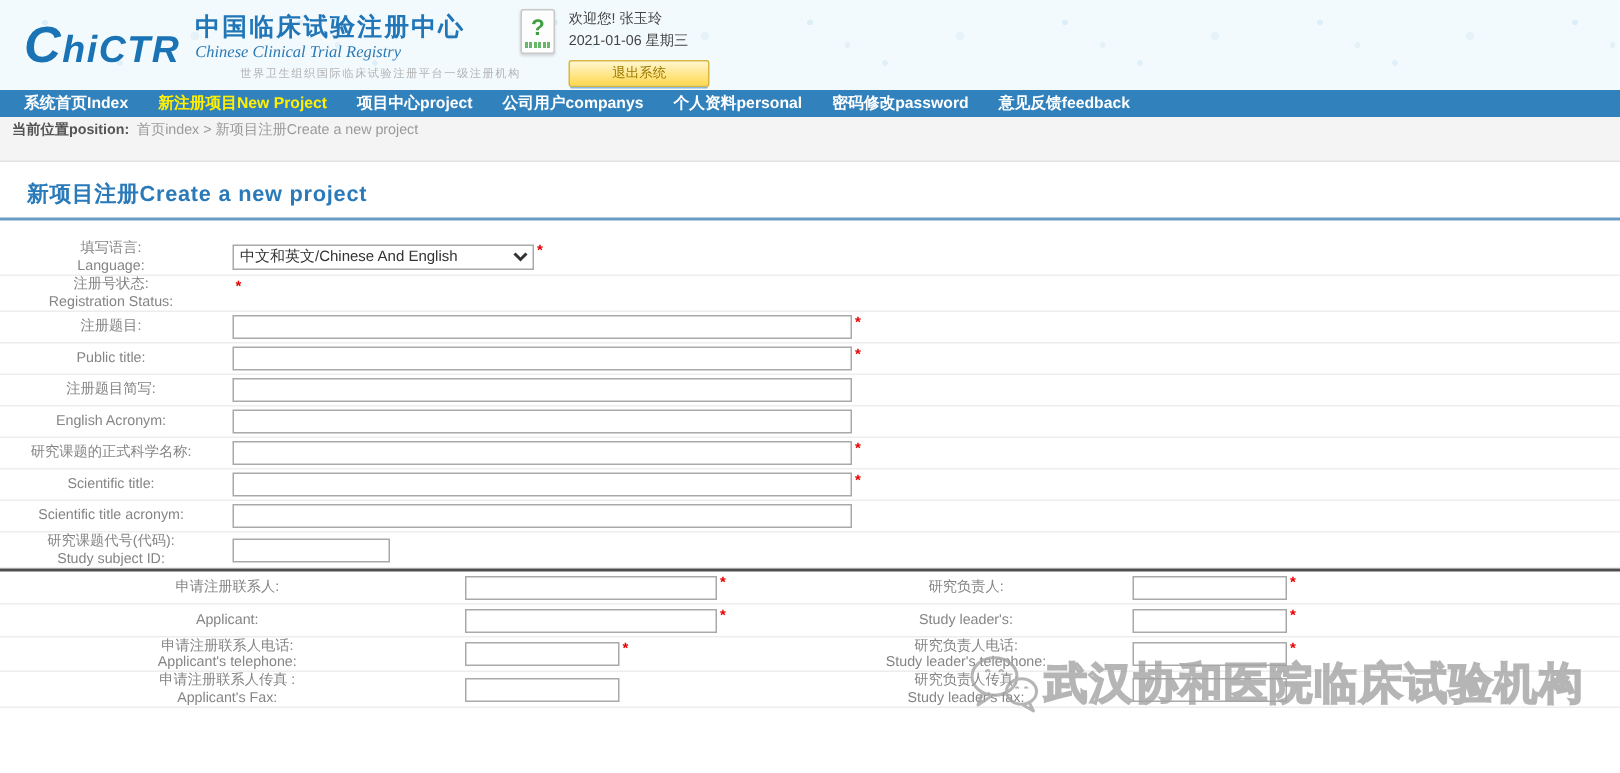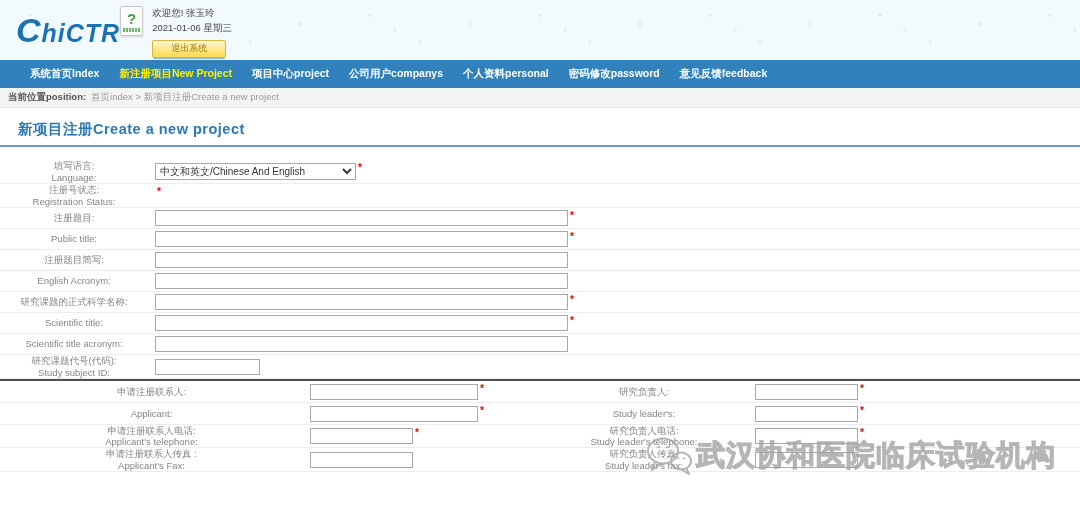--- a/index.html
+++ b/index.html
@@ -14,29 +14,29 @@
 .logo{color:#1a73b5;font-weight:bold;font-style:italic;font-size:25px;line-height:1;letter-spacing:1px}
 .logo::first-letter{font-size:34px}
 .brand .zh{color:#2176b8;font-weight:bold;font-size:16.5px;letter-spacing:1.5px}
 .brand .en{color:#2d7ab5;font-style:italic;font-size:11px;font-family:"Liberation Serif",serif}
 .brand .tagline{color:#b3b3b3;font-size:7.5px;margin-top:3px;padding-left:30px;letter-spacing:1px}
 .user-block{display:flex;align-items:flex-start;gap:9px;margin-top:4px}
 .help-box{width:23px;height:30px;background:#fdfdfd;border:1px solid #c9c9c9;border-radius:2px;display:flex;flex-direction:column;align-items:center;justify-content:center;box-shadow:0 1px 2px rgba(0,0,0,.15);cursor:pointer}
 .help-q{color:#3f9e3f;font-weight:bold;font-size:15px;line-height:1}
 .help-strip{width:17px;height:4px;margin-top:2px;background:repeating-linear-gradient(90deg,#69b869 0 2px,transparent 2px 3px)}
 .user-info{font-size:9.5px;color:#444;line-height:1.55}
-.logout-btn{display:inline-block;background:linear-gradient(#fff6cf,#ffd94f);border:1px solid #d8b740;border-radius:2px;color:#9a7800;font-size:9px;padding:1px 18px;margin-top:4px;cursor:pointer;box-shadow:0 2px 0 -1px #8cb8da}
-
-
-.main-nav{height:28px;background:#3181bd;display:flex;align-items:center;padding-left:20px}
+.logout-btn{display:inline-block;background:linear-gradient(#fff6cf,#ffd94f);border:1px solid #d8b740;border-radius:2px;color:#9a7800;font-size:9px;padding:1px 28px;margin-top:4px;cursor:pointer;box-shadow:0 2px 0 -1px #8cb8da}
+
+
+.main-nav{height:18px;background:#3181bd;display:flex;align-items:center;padding-left:6px}
 .nav-item{color:#fff;font-size:10.5px;font-weight:bold;padding:0 10px;cursor:pointer;white-space:nowrap}
 .nav-item.active{color:#ffef00}
 
 
-.breadcrumb{height:20px;line-height:17px;background:#f4f4f4;border-bottom:1px solid #e2e2e2;font-size:9.5px;padding-left:8px;color:#9a9a9a}
+.breadcrumb{height:30px;line-height:17px;background:#f4f4f4;border-bottom:1px solid #e2e2e2;font-size:9.5px;padding-left:8px;color:#9a9a9a}
 .breadcrumb .prefix{color:#555;font-weight:bold;margin-right:5px}
 
 
 .page-title{margin-top:12px;padding:0 0 6px 18px;color:#2a7ab9;font-size:14.5px;font-weight:bold;border-bottom:2px solid #6b9cc3;letter-spacing:.5px}
 
 
 .reg-form{margin-top:13px}
 .form-row{display:flex;align-items:center;border-bottom:1px solid #ededed}
 .form-row.h1{min-height:21px}
 .form-row.h2{min-height:24px}
@@ -61,20 +61,25 @@
 
 .watermark{position:absolute;left:646px;top:436px;display:flex;align-items:center;pointer-events:none;opacity:.8;gap:4px}
 .wm-text{font-size:29px;font-weight:bold;color:rgba(190,190,190,.18);-webkit-text-stroke:1.2px #a3a3a3;white-space:nowrap;letter-spacing:1px}
 </style>
 </head>
 <body>
 
 <header class="site-header">
   <div class="logo-row">
     <div class="logo">ChiCTR</div>
+    <div class="brand">
+      <div class="zh">中国临床试验注册中心</div>
+      <div class="en">Chinese Clinical Trial Registry</div>
+      <div class="tagline">世界卫生组织国际临床试验注册平台一级注册机构</div>
+    </div>
   </div>
   <div class="user-block">
     <div class="help-box">
       <span class="help-q">?</span>
       <span class="help-strip"></span>
     </div>
     <div class="user-info">
       <div>欢迎您! 张玉玲</div>
       <div>2021-01-06 星期三</div>
       <span class="logout-btn">退出系统</span>

